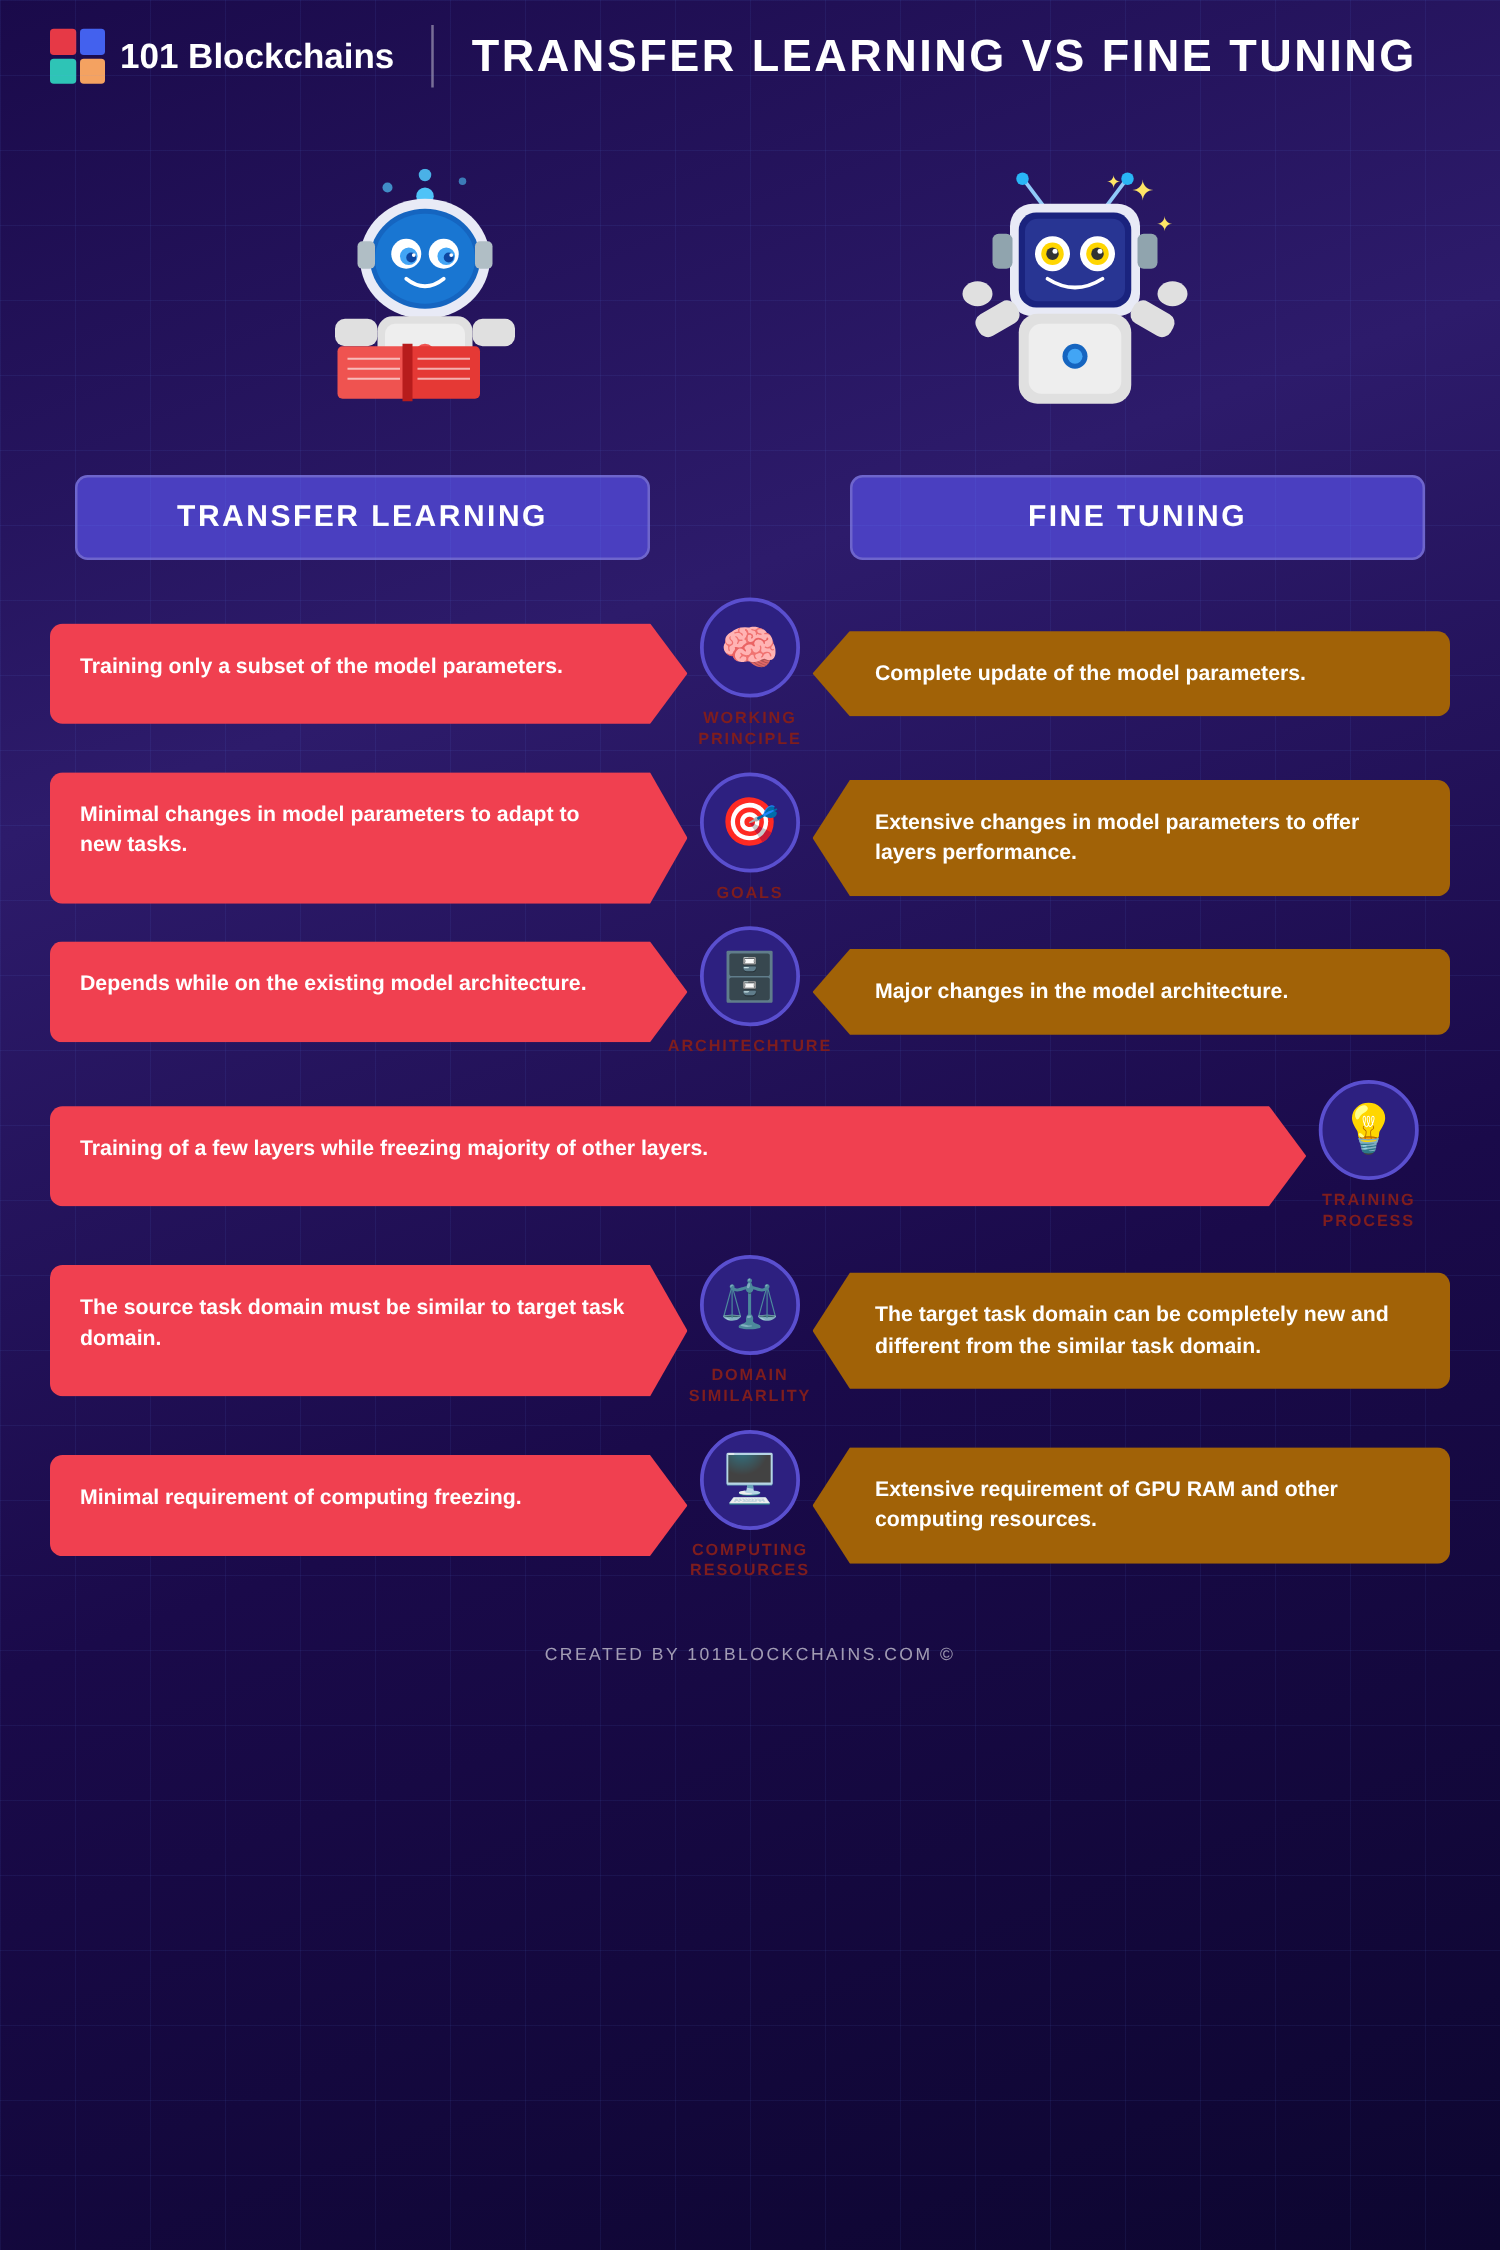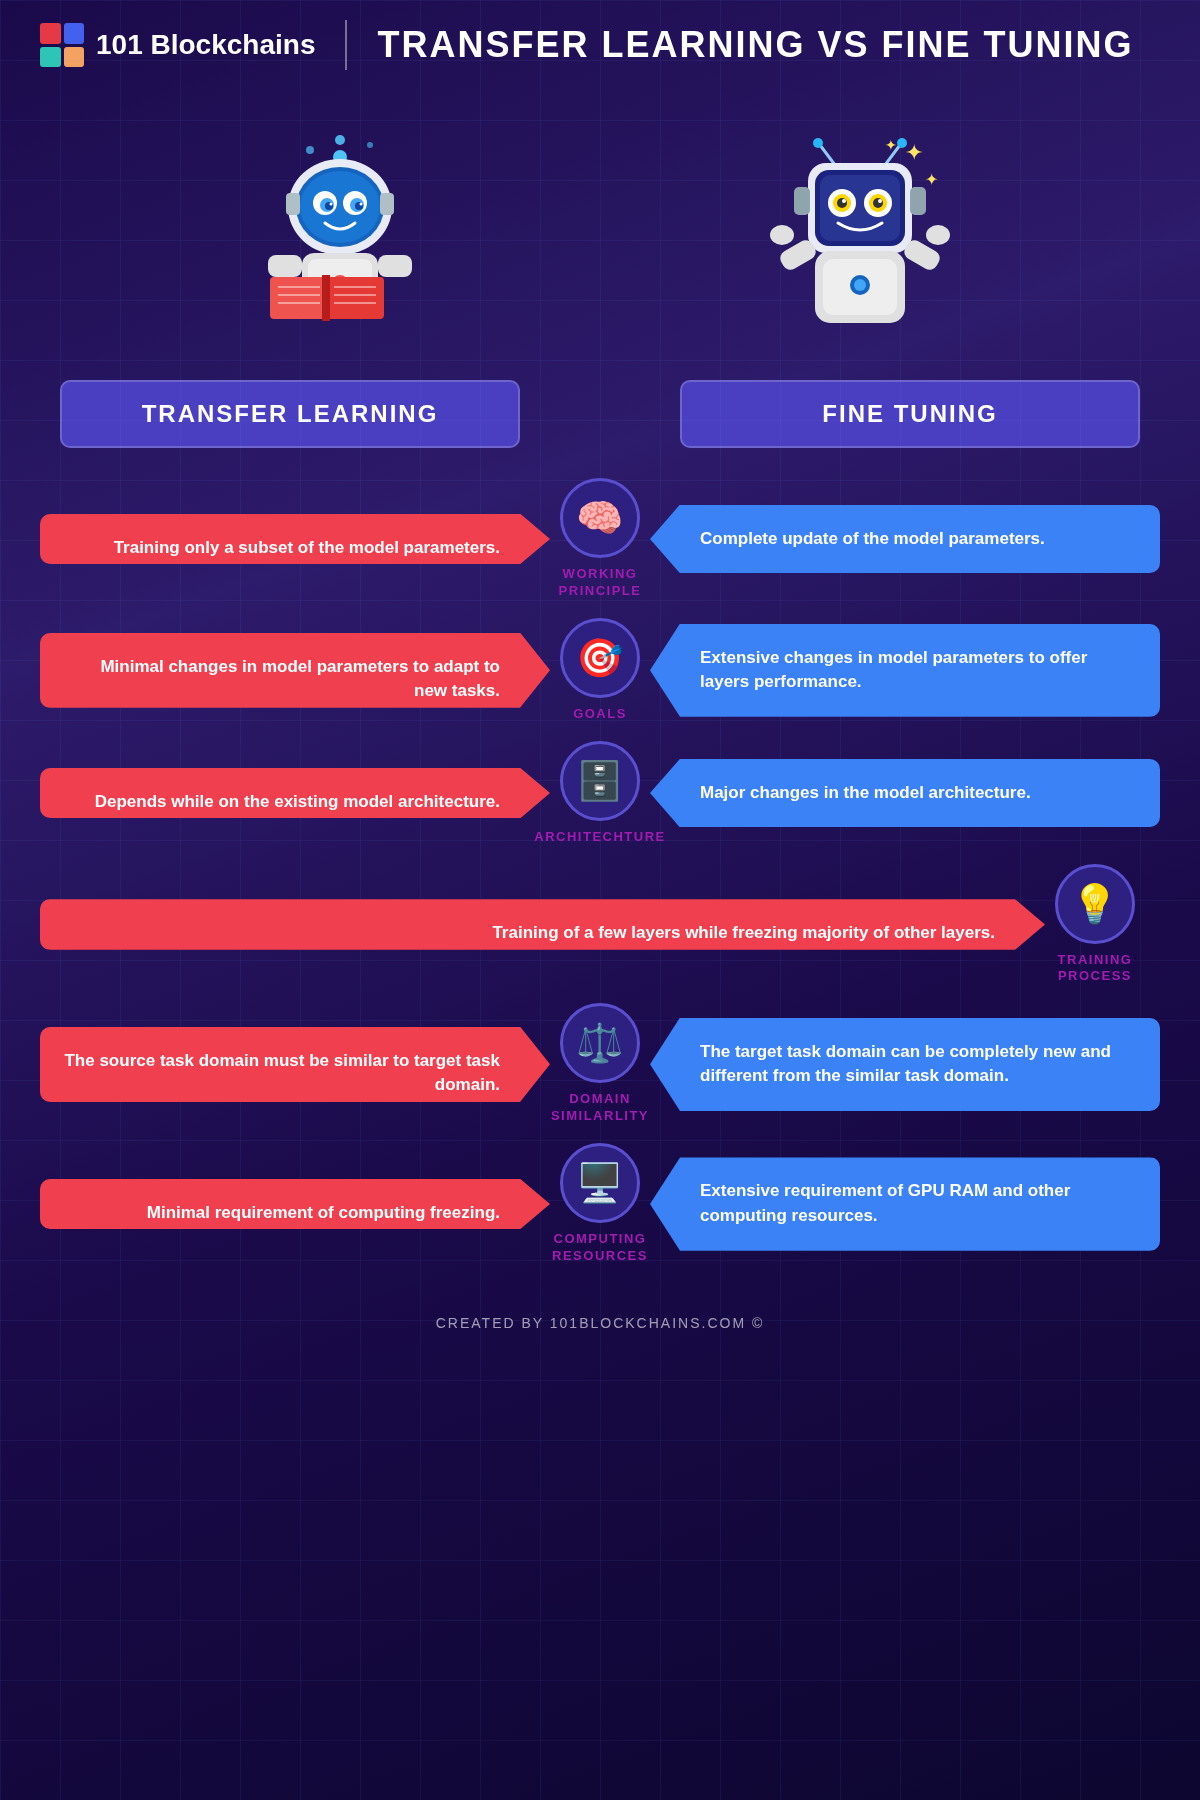--- a/index.html
+++ b/index.html
@@ -119,30 +119,29 @@
     .comparison-row {
       display: flex;
       align-items: center;
       gap: 0;
       position: relative;
     }
     .comp-left {
       flex: 1;
       background: #f04050;
       border-radius: 10px 0 0 10px;
-      padding: 22px 50px 4px 24px;
+      padding: 22px 50px 34px 24px;
       position: relative;
       clip-path: polygon(0 0, calc(100% - 30px) 0, 100% 50%, calc(100% - 30px) 100%, 0 100%);
       margin-right: -15px;
       z-index: 1;
-      text-align: right;
     }
     .comp-right {
       flex: 1;
-      background: #3b82f6;
+      background: #a16207;
       border-radius: 0 10px 10px 0;
       padding: 22px 24px 22px 50px;
       position: relative;
       clip-path: polygon(30px 0, 100% 0, 100% 100%, 30px 100%, 0 50%);
       margin-left: -15px;
       z-index: 1;
     }
     .comp-left p, .comp-right p {
       font-size: 17px;
       font-weight: 700;
@@ -166,21 +165,21 @@
       border-radius: 50%;
       border: 3px solid #5a4fcf;
       display: flex;
       align-items: center;
       justify-content: center;
       font-size: 36px;
     }
     .center-label {
       font-size: 13px;
       font-weight: 800;
-      color: #a21caf;
+      color: #7f1d1d;
       text-align: center;
       letter-spacing: 1.5px;
       text-transform: uppercase;
       line-height: 1.3;
     }
 
     
     .footer {
       text-align: center;
       padding: 30px;

